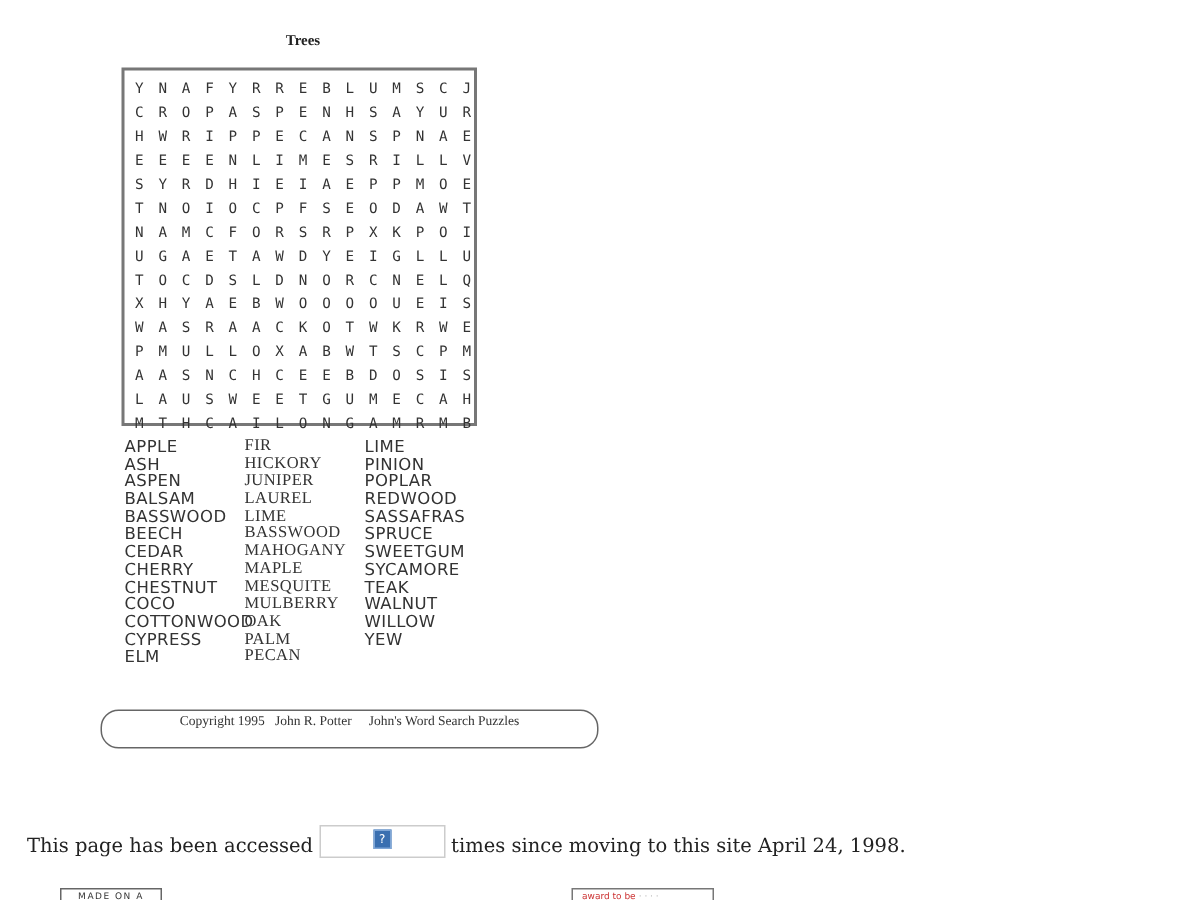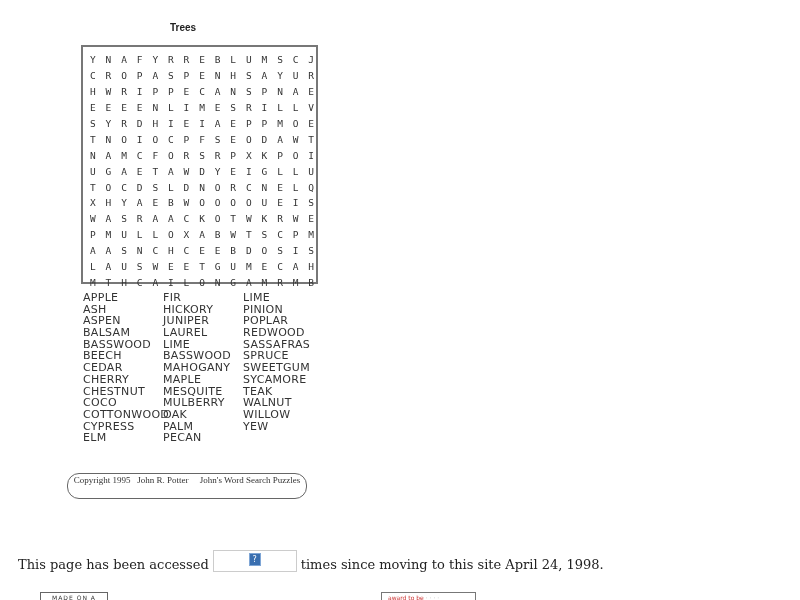--- a/index.html
+++ b/index.html
@@ -1,28 +1,28 @@
 <!DOCTYPE html>
 <html><head>
   <meta charset="utf-8">
   <style>
     html, body { margin: 0; padding: 0; background: #ffffff; }
     body { width: 800px; height: 600px; overflow: hidden; position: relative; font-family: "DejaVu Serif", serif; color: #222; }
-    .title { position: absolute; left: 170px; top: 22px; width: 64px; text-align: left; font-family: Liberation Sans, sans-serif; font-weight: bold; font-size: 10px; color: #222; }
+    .title { position: absolute; left: 170px; top: 22px; width: 64px; text-align: center; font-family: Liberation Serif, serif; font-weight: bold; font-size: 10px; color: #222; }
     .grid-box { position: absolute; left: 81px; top: 45px; width: 237px; height: 239px; border: 2px solid #777; box-sizing: border-box; }
     .grid { position: absolute; left: 7px; top: 5px; }
     .grid-row { display: flex; height: 15.9px; align-items: center; }
     .grid-cell { width: 15.6px; text-align: left; font-family: "DejaVu Sans Mono", monospace; font-size: 9.5px; color: #333; }
     .words { position: absolute; left: 83px; top: 292px; display: flex; font-family: "DejaVu Sans", sans-serif; font-size: 11px; color: #333; letter-spacing: 0.3px; }
     .word-col { display: flex; flex-direction: column; }
     .word-col:nth-child(1) { width: 80px; }
-    .word-col:nth-child(2) { width: 80px; }
+    .word-col:nth-child(2) { width: 80px; font-family: Liberation Serif, serif; }
     .word-col:nth-child(3) { width: 80px; }
     .word { height: 11.7px; line-height: 11.7px; white-space: nowrap; }
-    .copyright { position: absolute; left: 67px; top: 473px; width: 240px; height: 26px; border: 1px solid #666; border-radius: 12px; box-sizing: border-box; font-family: "Liberation Serif", serif; font-size: 9px; text-align: center; color: #333; line-height: 11px; padding-top: 1px; }
+    .copyright { position: absolute; left: 67px; top: 473px; width: 332px; height: 26px; border: 1px solid #666; border-radius: 12px; box-sizing: border-box; font-family: "Liberation Serif", serif; font-size: 9px; text-align: center; color: #333; line-height: 11px; padding-top: 1px; }
     .access-line { position: absolute; left: 18px; top: 553px; font-family: "DejaVu Serif", serif; font-size: 13px; color: #222; display: flex; align-items: center; white-space: nowrap; }
     .counter { display: inline-block; width: 82px; height: 20px; border: 1px solid #ccc; margin: 0 4px 0 4px; position: relative; top: -3px; background: #fff; }
     .counter-icon { position: absolute; left: 35px; top: 2px; width: 10px; height: 11px; background: #3a6fb0; border: 1px solid #7fa6d6; color: #fff; font-size: 8px; line-height: 11px; text-align: center; font-family: "DejaVu Sans", sans-serif; }
     .badge-mac { position: absolute; left: 40px; top: 592px; width: 68px; height: 12px; border: 1px solid #666; box-sizing: border-box; font-family: "DejaVu Sans", sans-serif; font-size: 6px; letter-spacing: 1px; text-align: center; line-height: 9px; color: #333; background: #fff; }
     .badge-right { position: absolute; left: 381px; top: 592px; width: 95px; height: 12px; border: 1px solid #777; box-sizing: border-box; font-family: "DejaVu Sans", sans-serif; font-size: 6px; color: #c33; padding-left: 6px; line-height: 9px; background: #fff; overflow: hidden; }
     .badge-right .faint { color: #bbb; margin-left: 2px; }
   </style>
 </head>
 <body>
 

